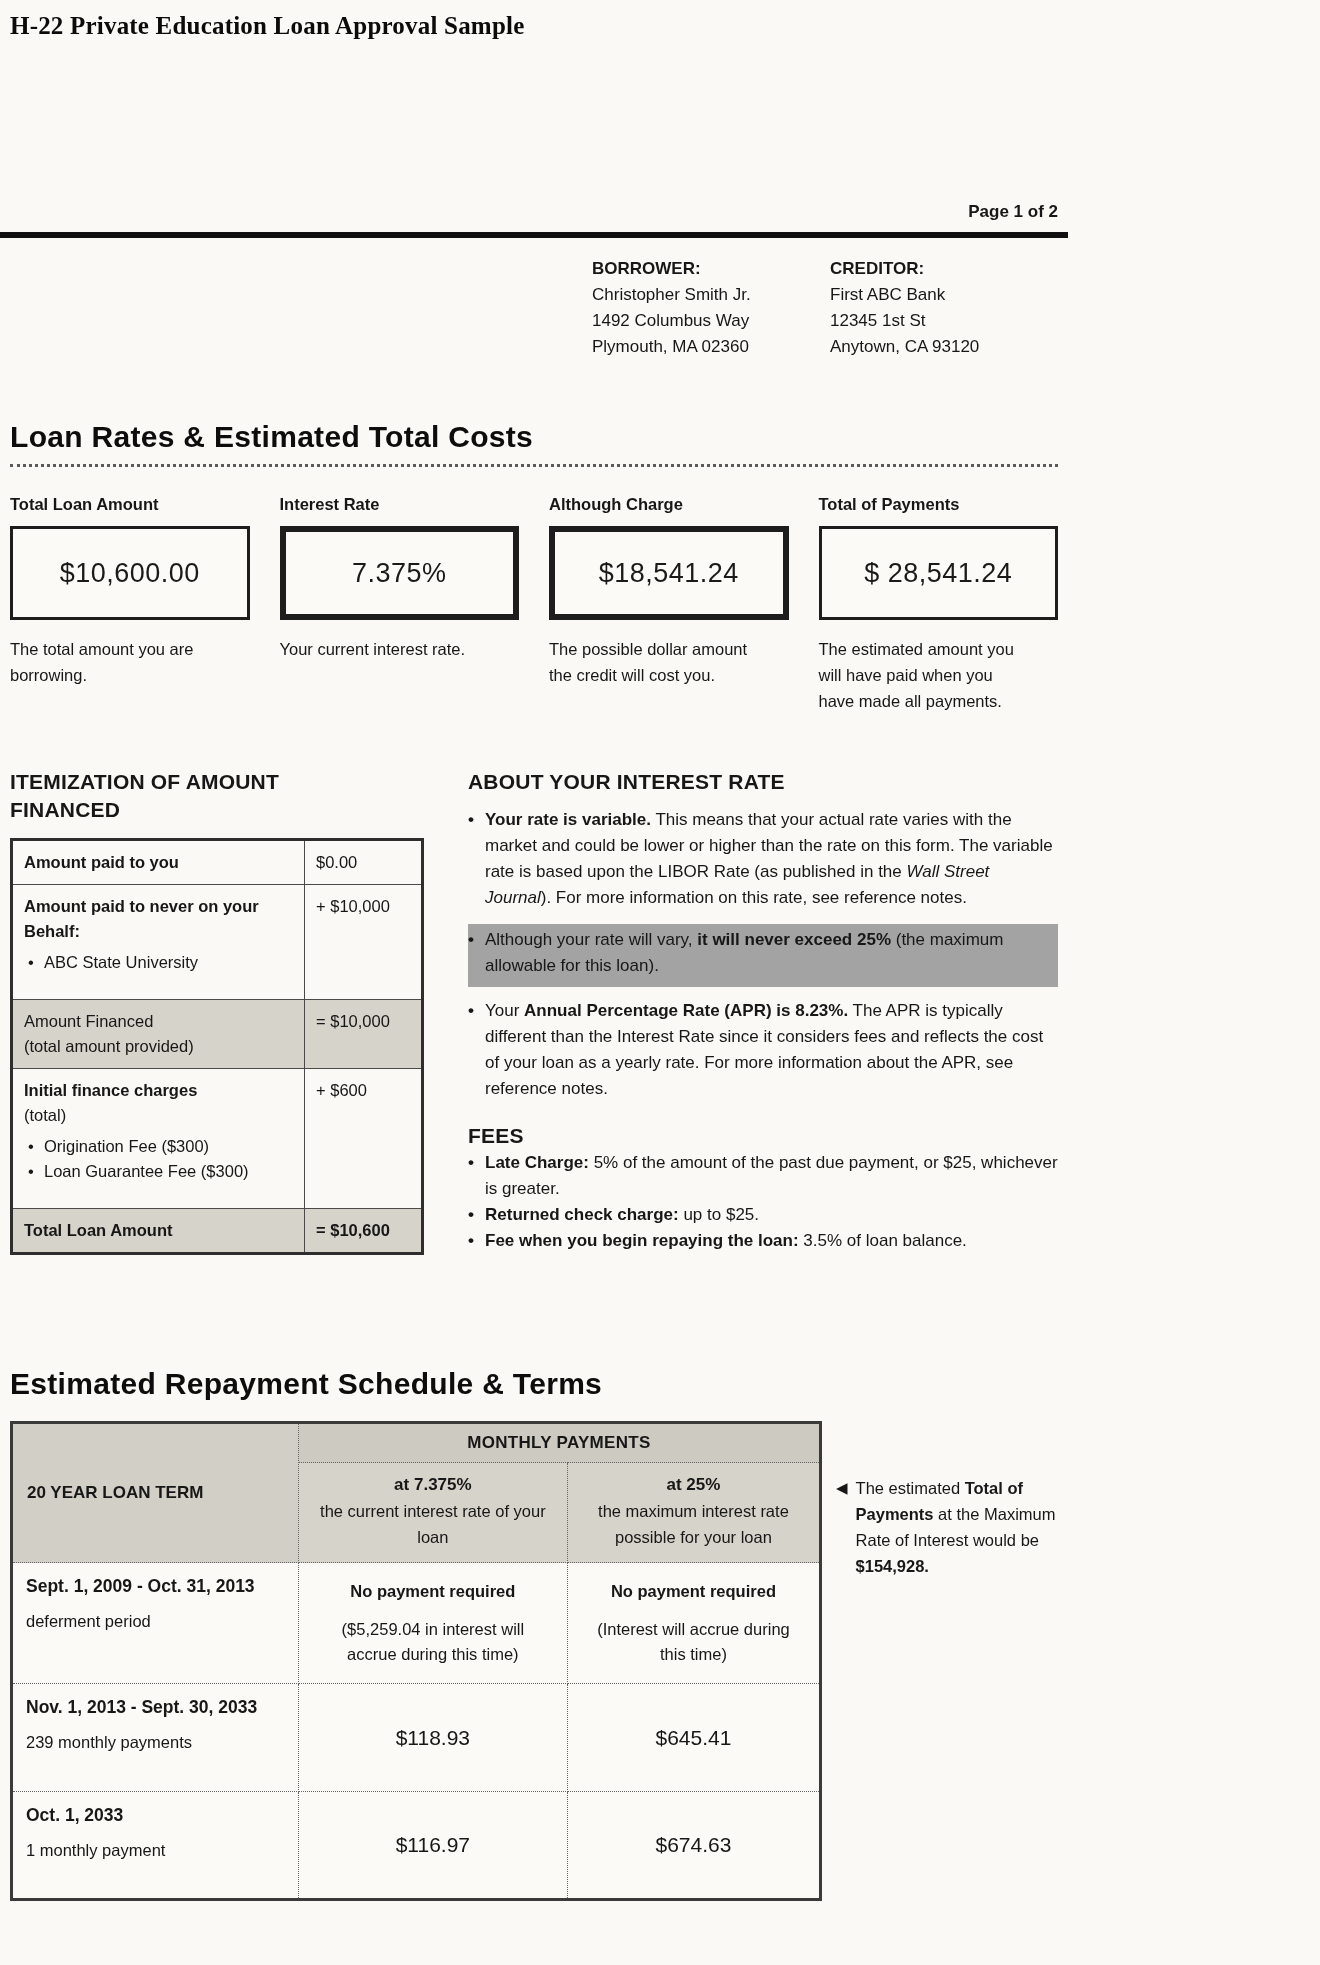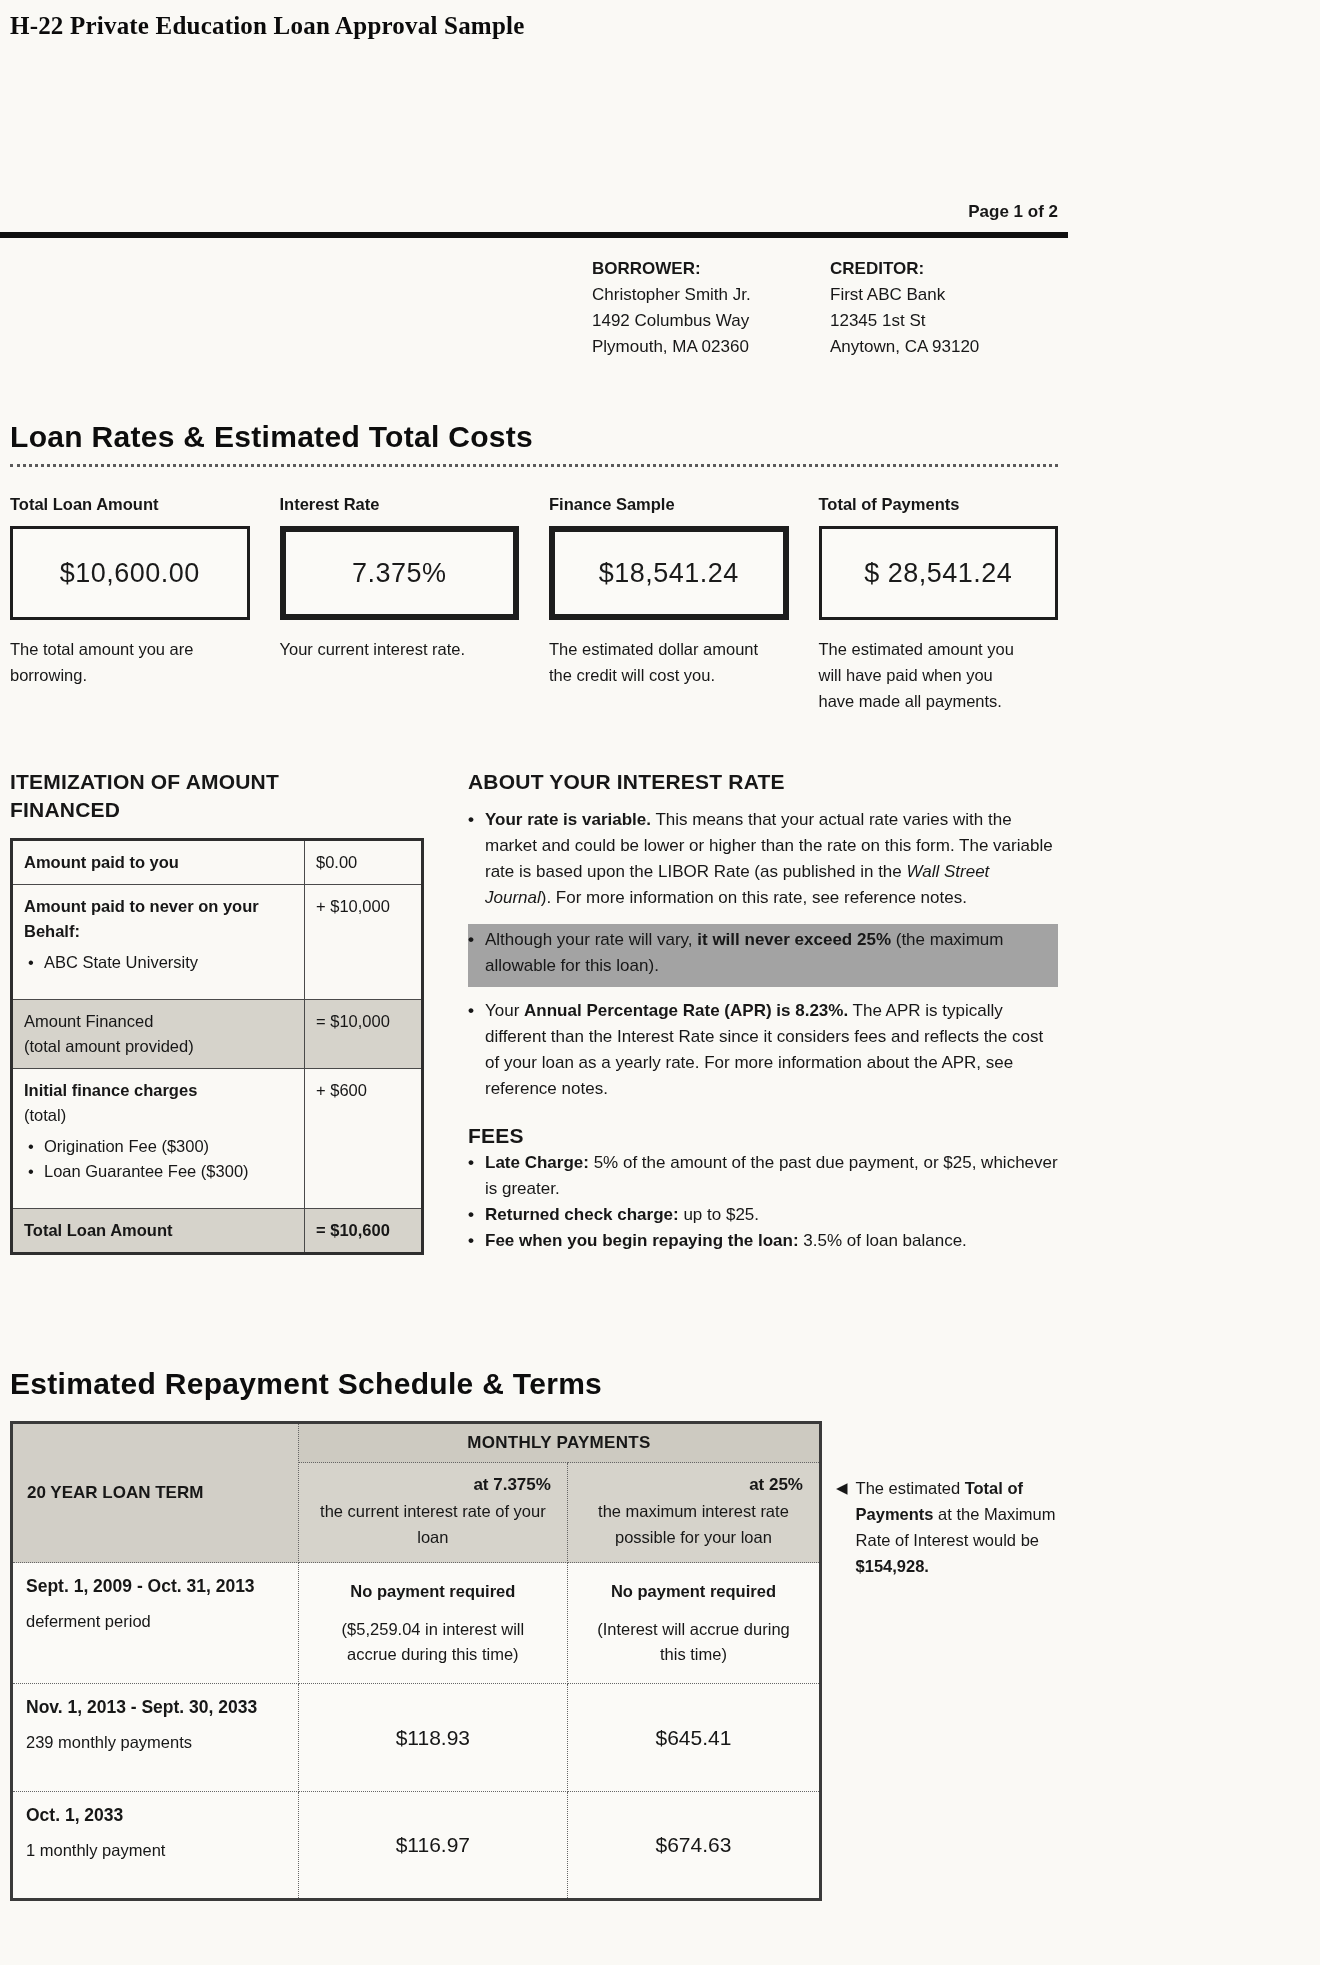--- a/index.html
+++ b/index.html
@@ -65,21 +65,21 @@
   .bullet.fee { margin-top:0; }
 
   h2.repay { margin-top:112px; }
   .repay-wrap { display:flex; margin-top:20px; }
 
   table.rpt { border-collapse:collapse; border:3px solid #3a3a3a; font-size:16.5px; width:812px; flex:none; background:#fbfaf7; }
   table.rpt th, table.rpt td { border:1.5px dotted #666; }
   .rpt .term-cell { width:288px; background:#d2cfc7; text-align:left; padding:10px 14px; font-size:17px; font-weight:bold; vertical-align:middle; }
   .rpt .mp-cell { background:#cdcac1; text-align:center; font-weight:bold; font-size:17px; letter-spacing:0.3px; padding:9px; }
   .rpt .sub-cell { background:#d6d3cb; text-align:center; padding:12px 16px; vertical-align:top; }
-  .rpt .sub-cell .sub-title { font-weight:bold; font-size:17px;text-align:right; }
+  .rpt .sub-cell .sub-title { font-weight:bold; font-size:17px; }
   .rpt .sub-cell .sub-text { font-weight:normal; font-size:16.5px; line-height:26px; margin-top:3px; }
   .rpt col.c1 { width:270px; } .rpt col.c2 { width:254px; }
   .rpt td.period { padding:13px 13px; vertical-align:top; }
   .period-main { font-weight:bold; font-size:17.5px; }
   .period-sub { margin-top:15px; font-size:16.5px; }
   .rpt td.pay { text-align:center; vertical-align:top; padding:16px 18px; line-height:25px; }
   .pay-main { font-weight:bold; }
   .pay-paren { margin-top:13px; }
   .rpt td.amt { text-align:center; vertical-align:middle; font-size:21px; height:108px; }
 
@@ -120,23 +120,23 @@
         <div class="box-label">Total Loan Amount</div>
         <div class="big-box">$10,600.00</div>
         <div class="box-caption">The total amount you are borrowing.</div>
       </div>
       <div class="box-col">
         <div class="box-label">Interest Rate</div>
         <div class="big-box thick">7.375%</div>
         <div class="box-caption">Your current interest rate.</div>
       </div>
       <div class="box-col">
-        <div class="box-label">Finance Sample</div>
+        <div class="box-label">Although Charge</div>
         <div class="big-box thick">$18,541.24</div>
-        <div class="box-caption">The estimated dollar amount the credit will cost you.</div>
+        <div class="box-caption">The possible dollar amount the credit will cost you.</div>
       </div>
       <div class="box-col">
         <div class="box-label">Total of Payments</div>
         <div class="big-box">$ 28,541.24</div>
         <div class="box-caption">The estimated amount you will have paid when you have made all payments.</div>
       </div>
     </div>
 
     <div class="two-col">
 

